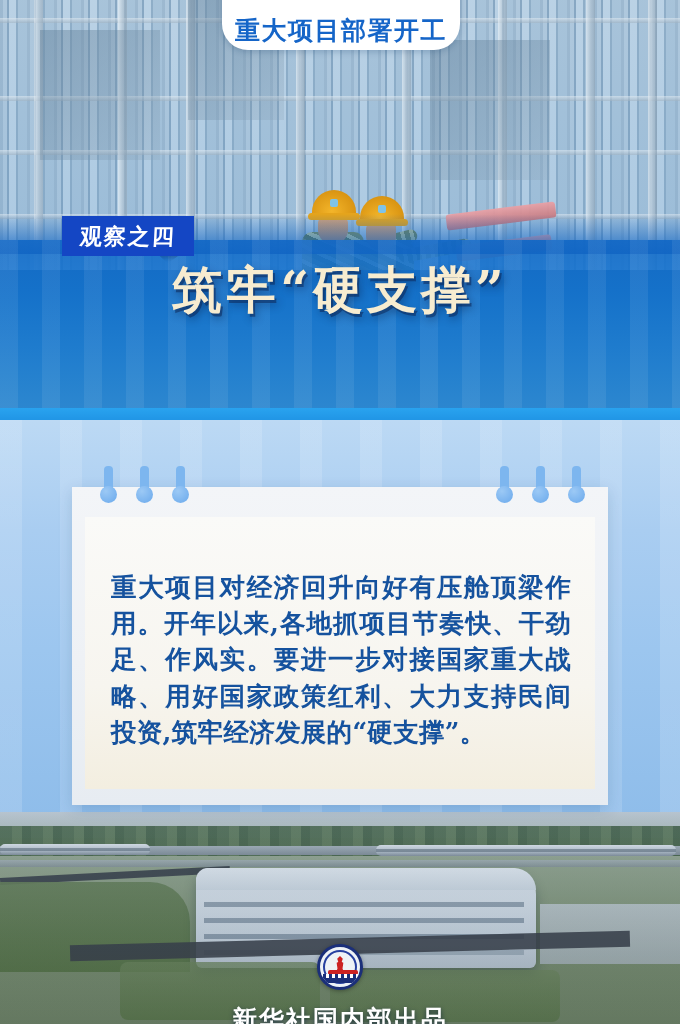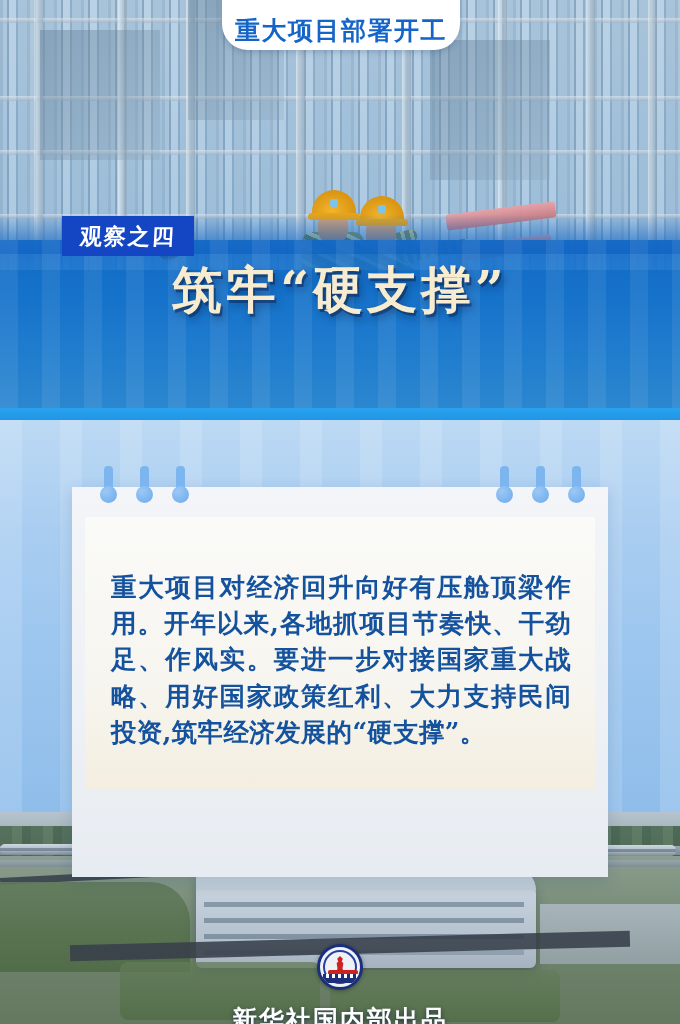--- a/index.html
+++ b/index.html
@@ -161,21 +161,21 @@
     text-shadow:
        2px 3px 0 rgba(12,40,90,.55),
        3px 5px 9px rgba(8,30,70,.45);
     letter-spacing:4px;
   }
   .headline .l1{ display:block; font-size:50px; line-height:1.06; }
   .headline .l2{ display:block; font-size:50px; line-height:1.12; }
 
   
   .card{
-    position:absolute; left:72px; top:487px; width:536px; height:390px;
+    position:absolute; left:72px; top:487px; width:536px; height:318px;
     background:linear-gradient(to bottom,#f3f5f8 0%,#eef1f5 55%,#e7ecf2 100%);
     box-shadow:0 4px 14px rgba(20,60,110,.16);
     z-index:25;
   }
   .card-inner{
     position:absolute; left:13px; top:30px; width:510px; height:272px;
     background:linear-gradient(to bottom,#fafaf8 0%,#f7f5ef 62%,#f3eee0 100%);
     padding:52px 24px 0 26px;
   }
   .body-text{

